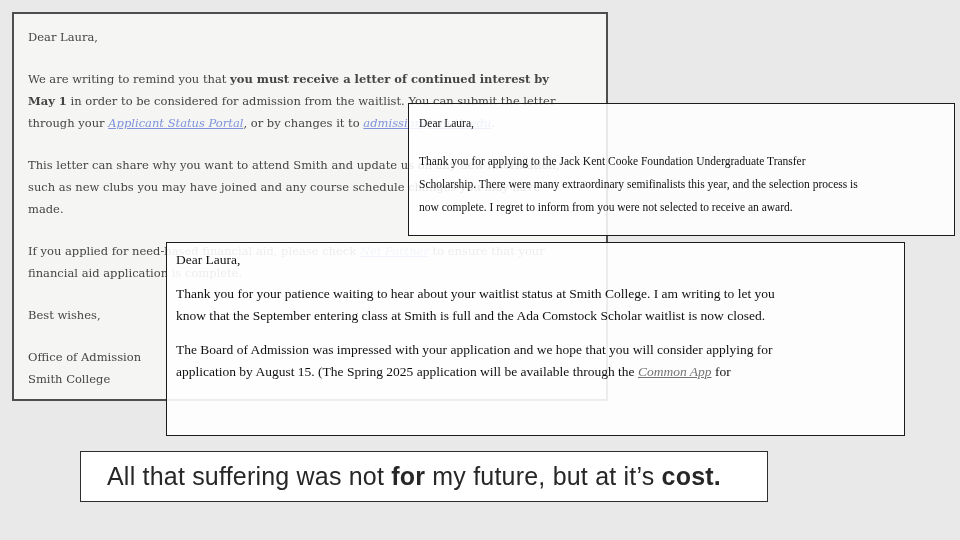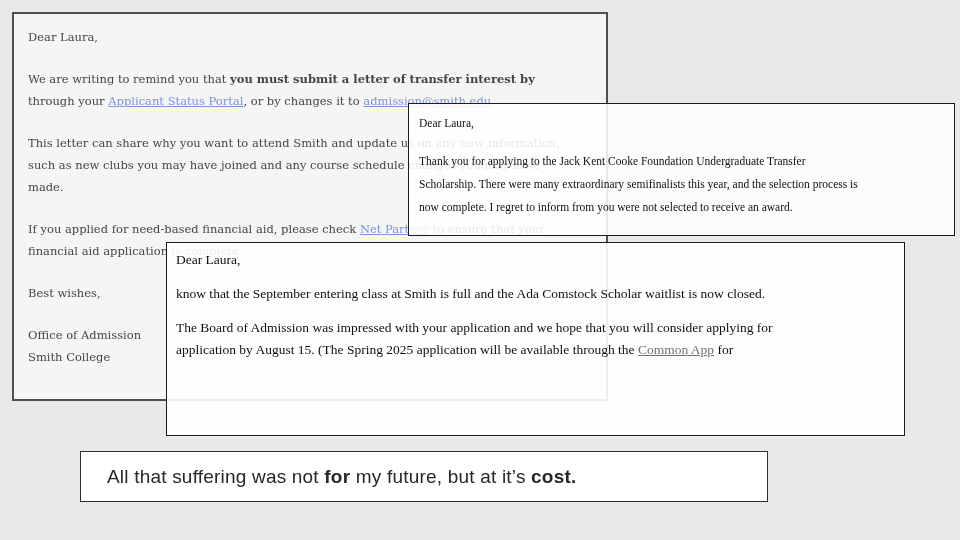--- a/index.html
+++ b/index.html
@@ -7,21 +7,21 @@
     width:960px;height:540px;overflow:hidden;position:relative;
     background:#e9e9e9;
     font-family:"Liberation Sans",sans-serif;
   }
   .slide{position:absolute;left:0;top:0;width:960px;height:540px;background:#e9e9e9;}
 
   .letter{position:absolute;box-sizing:border-box;overflow:hidden;}
   .letter .tline{white-space:nowrap;}
   .para{margin:0 0 20px 0;}
   .b{font-weight:bold;}
-  .lk{text-decoration:underline;}
+  .lk{text-decoration:underline;font-style:italic;}
 
   .letter1{
     left:12px;top:12px;width:596px;height:389px;
     background:#f5f5f3;border:2px solid #4e4e4e;
     padding:12px 14px;
     font-family:"DejaVu Serif",serif;font-size:11.5px;line-height:22px;
     color:#454545;z-index:1;
   }
   .letter1 .para{margin-bottom:20px;}
   .letter1 .lk{color:#7e93dc;}
@@ -44,35 +44,36 @@
   }
   .letter3 .para{margin-bottom:12px;}
   .letter3 .lk{color:#737373;}
 
   .caption{
     position:absolute;left:80px;top:451px;width:688px;height:51px;
     background:#ffffff;border:1.5px solid #2e2e2e;box-sizing:border-box;
     display:flex;align-items:center;z-index:4;
   }
   .caption-text{
-    font-size:19px;color:#272727;padding-left:26px;letter-spacing:0.2px;
+    font-size:25px;color:#272727;padding-left:26px;letter-spacing:0.2px;
     white-space:nowrap;
   }
 </style>
 </head>
 <body>
 
 <div class="slide">
 
   <div class="letter letter1">
       <div class="para">
         <div class="tline"><span>Dear Laura,</span></div>
       </div>
       <div class="para">
-        <div class="tline"><span>We are writing to remind you that </span><span class="b">you must submit a letter of transfer interest by</span></div>
+        <div class="tline"><span>We are writing to remind you that </span><span class="b">you must receive a letter of continued interest by</span></div>
+        <div class="tline"><span class="b">May 1</span><span> in order to be considered for admission from the waitlist. You can submit the letter</span></div>
         <div class="tline"><span>through your </span><span class="lk">Applicant Status Portal</span><span>, or by changes it to </span><span class="lk">admission@smith.edu</span><span>.</span></div>
       </div>
       <div class="para">
         <div class="tline"><span>This letter can share why you want to attend Smith and update us on any new information,</span></div>
         <div class="tline"><span>such as new clubs you may have joined and any course schedule changes you may have</span></div>
         <div class="tline"><span>made.</span></div>
       </div>
       <div class="para">
         <div class="tline"><span>If you applied for need-based financial aid, please check </span><span class="lk">Net Partner</span><span> to ensure that your</span></div>
         <div class="tline"><span>financial aid application is complete.</span></div>
@@ -95,20 +96,21 @@
         <div class="tline"><span>Scholarship. There were many extraordinary semifinalists this year, and the selection process is</span></div>
         <div class="tline"><span>now complete. I regret to inform from you were not selected to receive an award.</span></div>
       </div>
     </div>
 
   <div class="letter letter3">
       <div class="para">
         <div class="tline"><span>Dear Laura,</span></div>
       </div>
       <div class="para">
+        <div class="tline"><span>Thank you for your patience waiting to hear about your waitlist status at Smith College. I am writing to let you</span></div>
         <div class="tline"><span>know that the September entering class at Smith is full and the Ada Comstock Scholar waitlist is now closed.</span></div>
       </div>
       <div class="para">
         <div class="tline"><span>The Board of Admission was impressed with your application and we hope that you will consider applying for</span></div>
         <div class="tline"><span>application by August 15. (The Spring 2025 application will be available through the </span><span class="lk">Common App</span><span> for</span></div>
       </div>
     </div>
 
   <div class="caption">
     <div class="caption-text"><span>All that suffering was not </span><span class="b">for</span><span> my future, but at it’s </span><span class="b">cost.</span></div>

